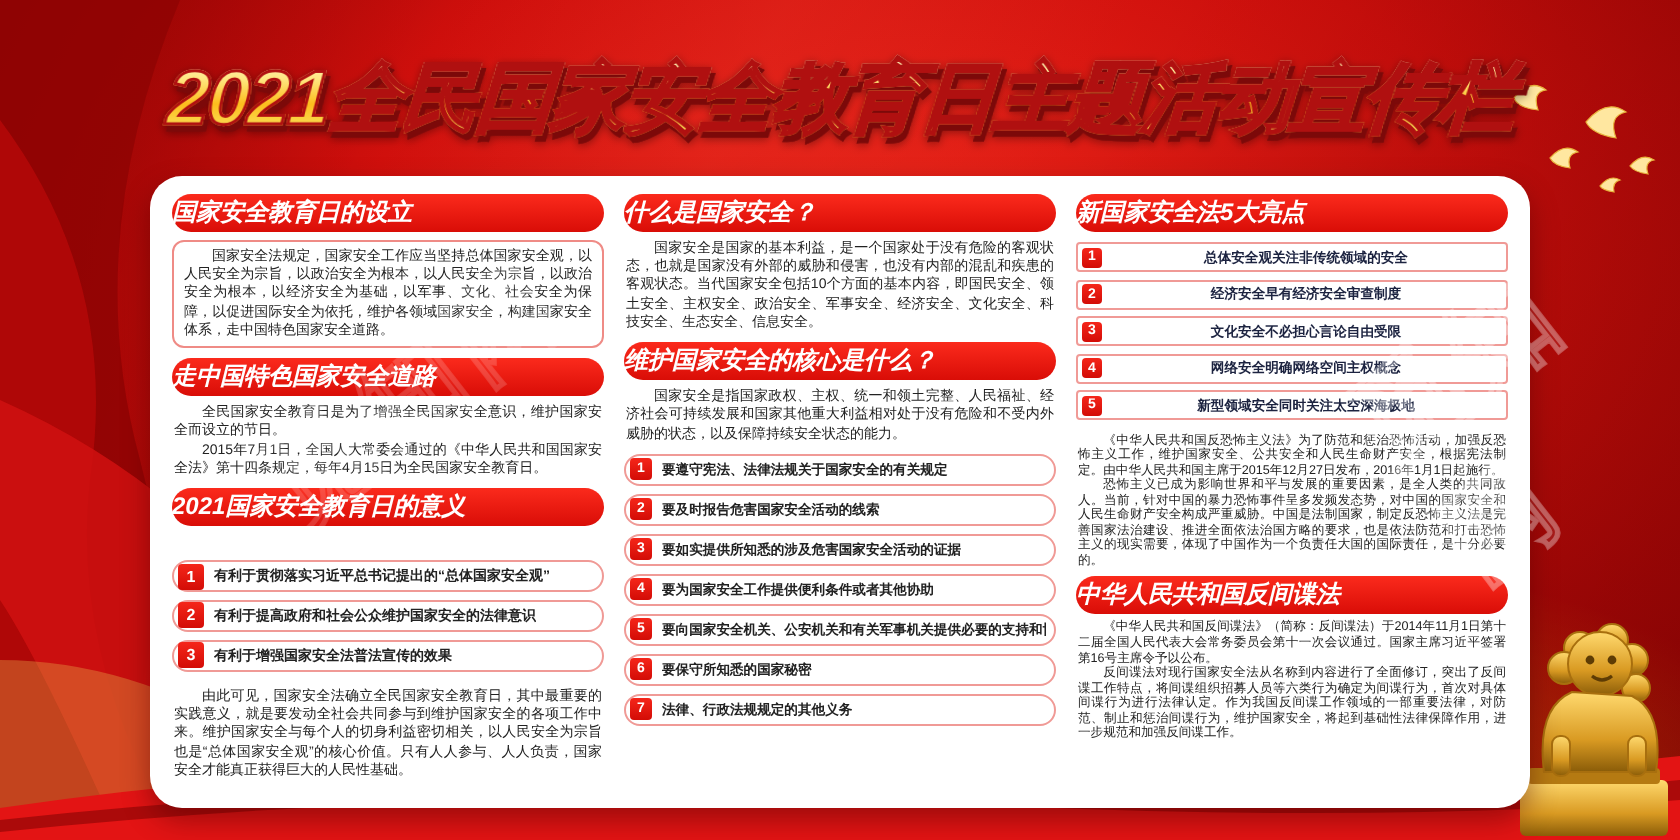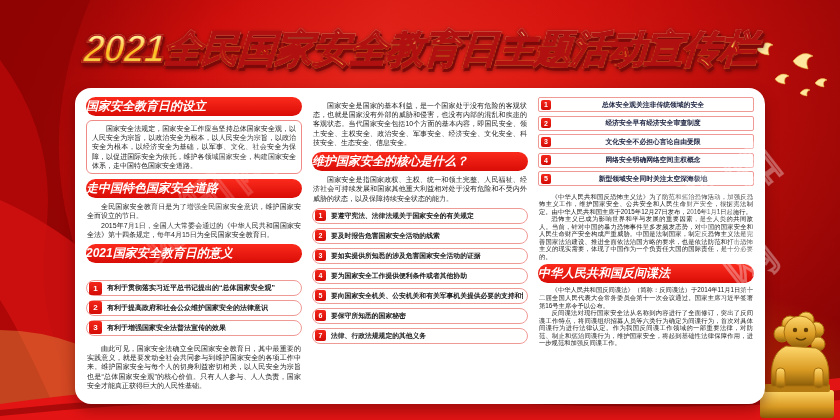--- a/index.html
+++ b/index.html
@@ -137,20 +137,21 @@
         <span class="itxt">有利于提高政府和社会公众维护国家安全的法律意识</span>
       </div>
       <div class="item-row c1-item">
         <span class="num">3</span>
         <span class="itxt">有利于增强国家安全法普法宣传的效果</span>
       </div>
       <div class="body-text">由此可见，国家安全法确立全民国家安全教育日，其中最重要的实践意义，就是要发动全社会共同参与到维护国家安全的各项工作中来。维护国家安全与每个人的切身利益密切相关，以人民安全为宗旨也是“总体国家安全观”的核心价值。只有人人参与、人人负责，国家安全才能真正获得巨大的人民性基础。</div>
     </div>
 
     <div class="col">
+      <div class="sec-header">什么是国家安全？</div>
       <div class="body-text">国家安全是国家的基本利益，是一个国家处于没有危险的客观状态，也就是国家没有外部的威胁和侵害，也没有内部的混乱和疾患的客观状态。当代国家安全包括10个方面的基本内容，即国民安全、领土安全、主权安全、政治安全、军事安全、经济安全、文化安全、科技安全、生态安全、信息安全。</div>
       <div class="sec-header">维护国家安全的核心是什么？</div>
       <div class="body-text">国家安全是指国家政权、主权、统一和领土完整、人民福祉、经济社会可持续发展和国家其他重大利益相对处于没有危险和不受内外威胁的状态，以及保障持续安全状态的能力。</div>
       <div class="item-row c2-item">
         <span class="num">1</span>
         <span class="itxt">要遵守宪法、法律法规关于国家安全的有关规定</span>
       </div>
       <div class="item-row c2-item">
         <span class="num">2</span>
         <span class="itxt">要及时报告危害国家安全活动的线索</span>
@@ -171,20 +172,21 @@
         <span class="num">6</span>
         <span class="itxt">要保守所知悉的国家秘密</span>
       </div>
       <div class="item-row c2-item">
         <span class="num">7</span>
         <span class="itxt">法律、行政法规规定的其他义务</span>
       </div>
     </div>
 
     <div class="col col3">
+      <div class="sec-header" style="margin-bottom:5px">新国家安全法5大亮点</div>
       <div class="item-row c3-item">
         <span class="num">1</span>
         <span class="itxt">总体安全观关注非传统领域的安全</span>
       </div>
       <div class="item-row c3-item">
         <span class="num">2</span>
         <span class="itxt">经济安全早有经济安全审查制度</span>
       </div>
       <div class="item-row c3-item">
         <span class="num">3</span>

